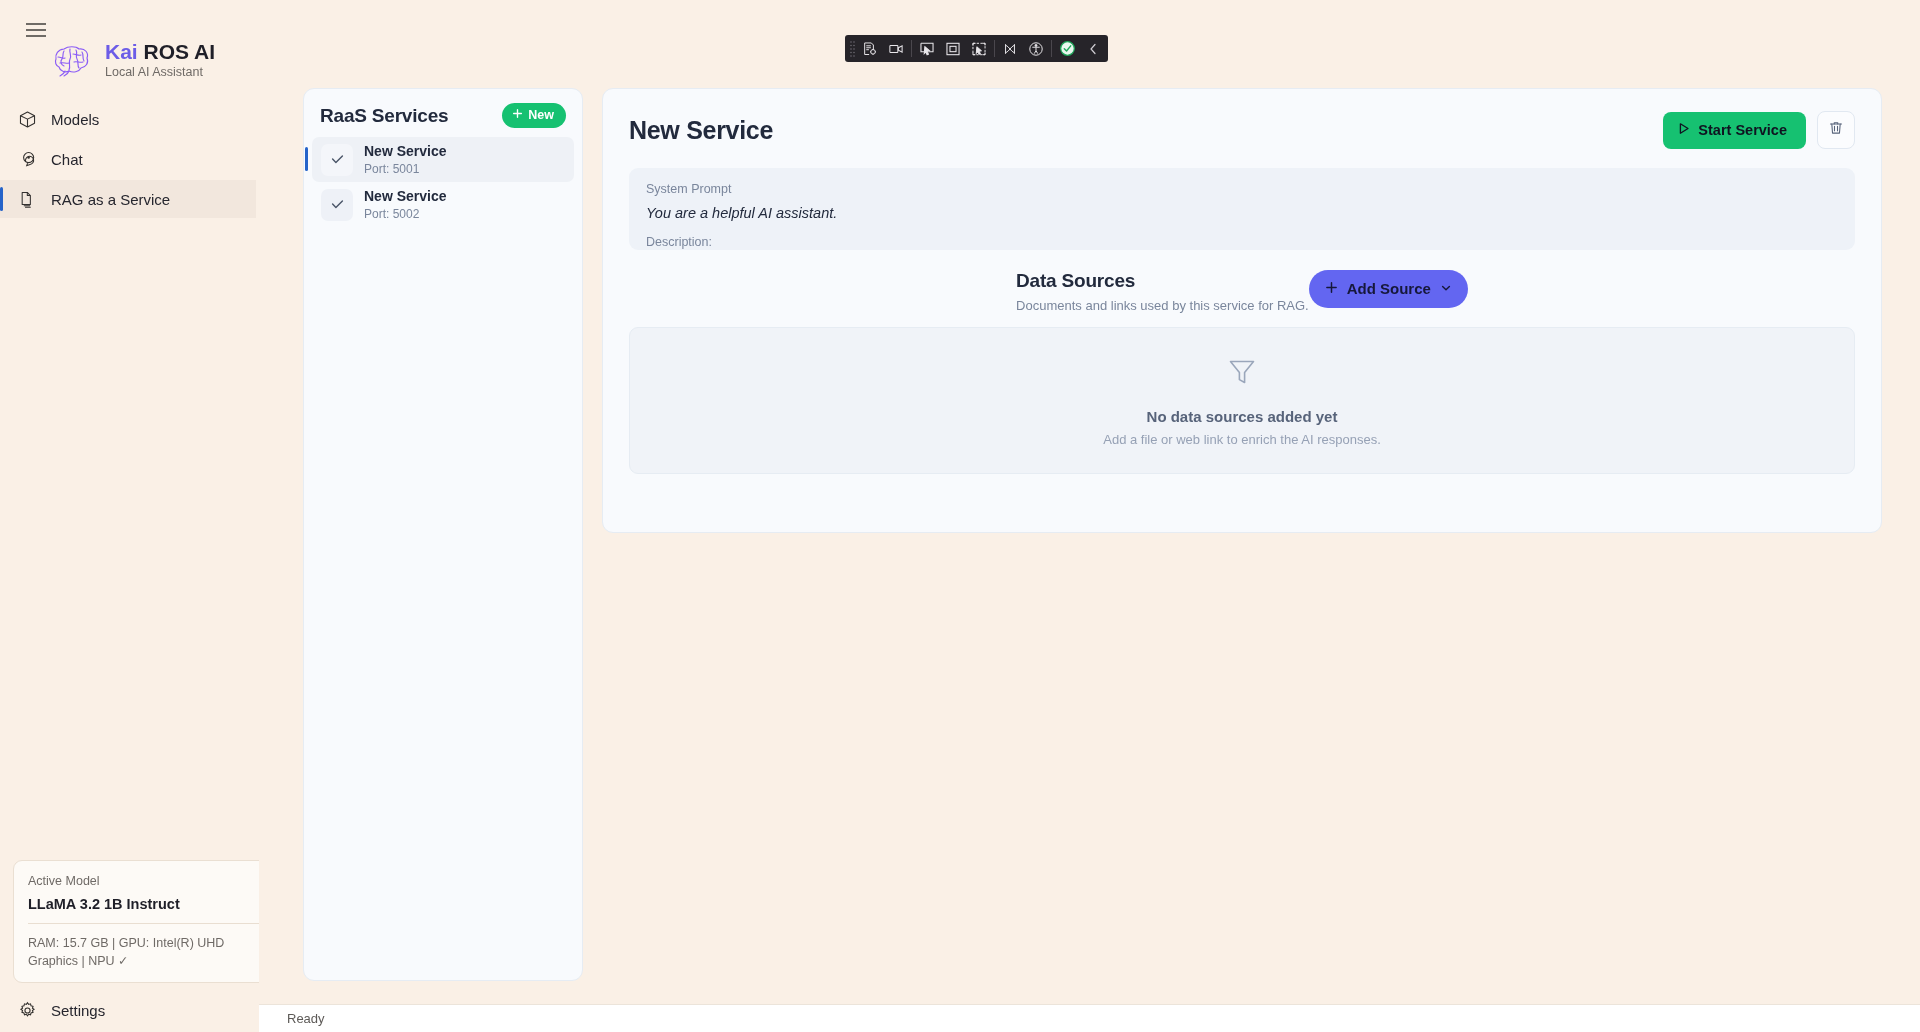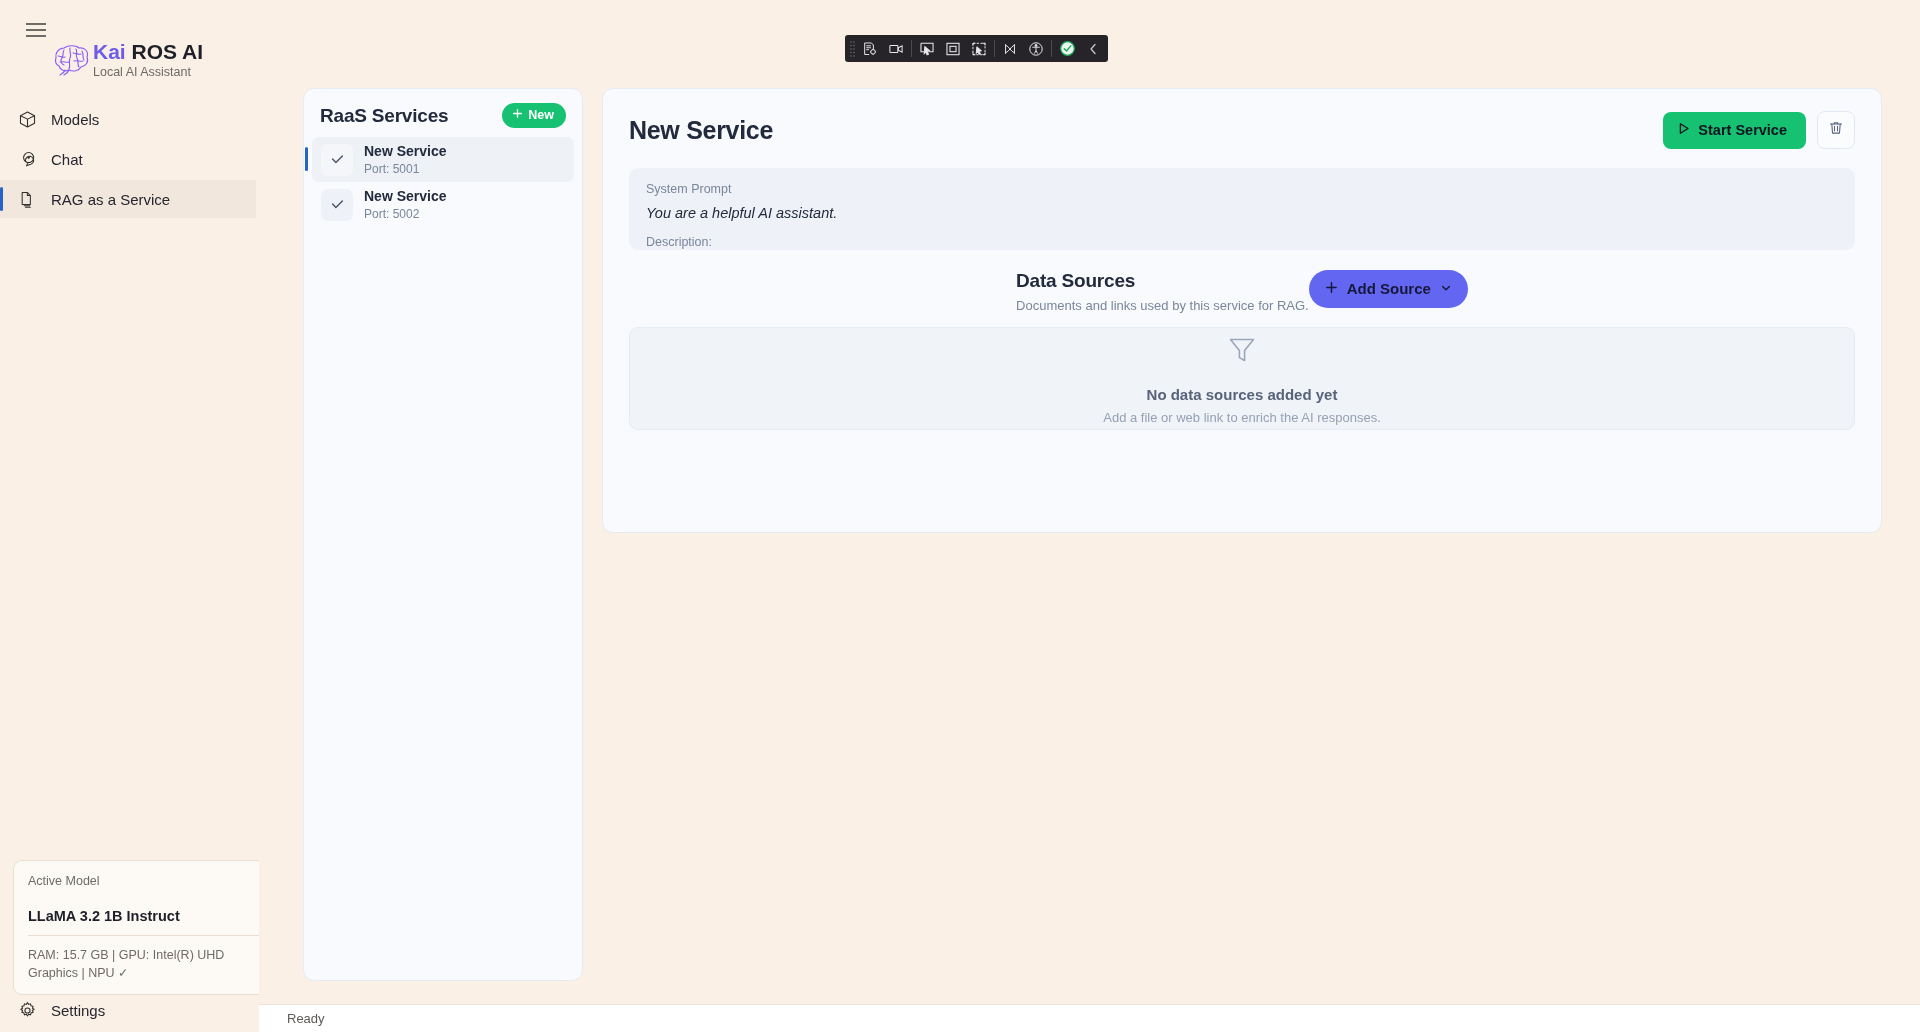--- a/index.html
+++ b/index.html
@@ -25,21 +25,21 @@
   
   #sidebar {
     position: absolute; left: 0; top: 0; width: 259px; height: 1032px;
     background: #faf0e6;
   }
   #hamburger {
     position: absolute; left: 14px; top: 10px; width: 44px; height: 40px;
     display: flex; align-items: center; justify-content: center;
   }
   #brandrow {
-    position: absolute; left: 52px; top: 40px; display: flex; align-items: center; gap: 1px;
+    position: absolute; left: 52px; top: 40px; display: flex; align-items: flex-end; gap: 13px;
   }
   #brain-icon { width: 40px; height: 38px; flex: 0 0 auto; }
   #brandtext { line-height: 1.1; }
   #brandtitle { font-size: 21px; font-weight: bold; color: #1f1f28; white-space: nowrap; }
   #brandtitle .kai { color: #6c5ce7; }
   #brandsub { font-size: 12.5px; color: #6f6a66; margin-top: 3px; }
 
   .nav-item {
     position: absolute; left: 0; width: 256px; height: 38px;
     display: flex; align-items: center; gap: 14px; padding-left: 17px;
@@ -51,21 +51,21 @@
     background: #2563c9; border-radius: 2px;
   }
   .nav-ico { width: 20px; height: 20px; display: flex; align-items: center; justify-content: center; }
 
   #modelcard {
     position: absolute; left: 13px; top: 860px; width: 276px;
     background: #fdfaf6; border: 1px solid #eadfd2; border-radius: 9px;
     padding: 13px 14px 12px 14px;
   }
   #mc-label { font-size: 12.5px; color: #6f6a66; }
-  #mc-name { font-size: 14.5px; font-weight: bold; color: #1f1f28; margin-top: 20px; }
+  #mc-name { font-size: 14.5px; font-weight: bold; color: #1f1f28; margin-top: 8px; }
   #mc-divider { height: 1px; background: #e9ded1; margin: 11px 0 10px 0; }
   #mc-stats { font-size: 12.5px; color: #6f6a66; line-height: 1.45; }
 
   #settings-item {
     position: absolute; left: 10px; top: 1000px; display: flex; align-items: center; gap: 14px;
     font-size: 15px; color: #26262e; padding-left: 7px;
   }
 
   
   #stage {
@@ -150,21 +150,21 @@
   }
   #ds-title { font-size: 19px; font-weight: bold; color: #222a3d; letter-spacing: -0.2px; }
   #ds-sub { font-size: 13px; color: #7a869c; margin-top: 6px; }
   #add-source-btn {
     background: #6366f1; color: #16183a; border: none; border-radius: 20px;
     font-size: 15px; font-weight: bold; padding: 10px 16px 11px 16px;
     display: flex; align-items: center; gap: 9px; font-family: inherit;
   }
 
   #empty-box {
-    margin: 14px 26px 0 26px; height: 103px; background: #f0f3f8;
+    margin: 14px 26px 0 26px; height: 147px; background: #f0f3f8;
     border: 1px solid #e6ecf3; border-radius: 9px;
     display: flex; flex-direction: column; align-items: center; justify-content: center; gap: 0;
   }
   #empty-title { font-size: 15px; font-weight: bold; color: #57637a; margin-top: 16px; }
   #empty-sub { font-size: 13px; color: #96a1b5; margin-top: 7px; }
 
   
   #statusbar {
     position: absolute; left: 259px; top: 1004px; width: 1661px; height: 28px;
     background: #ffffff; border-top: 1px solid #ece4da;

